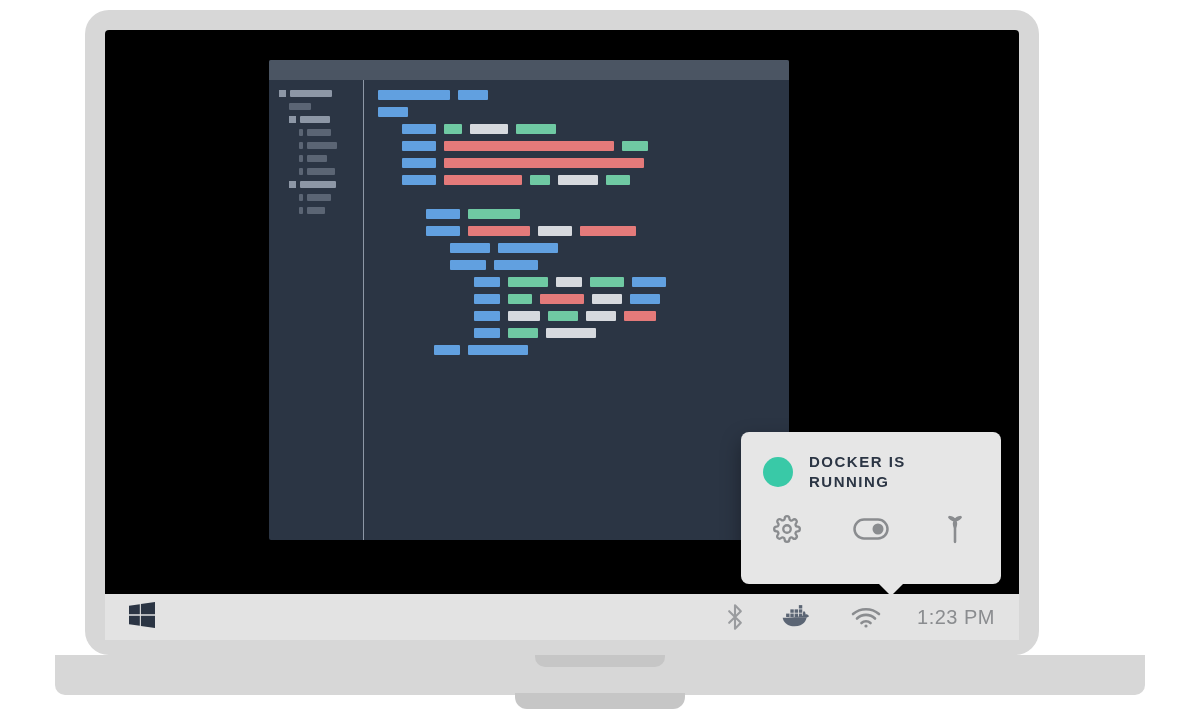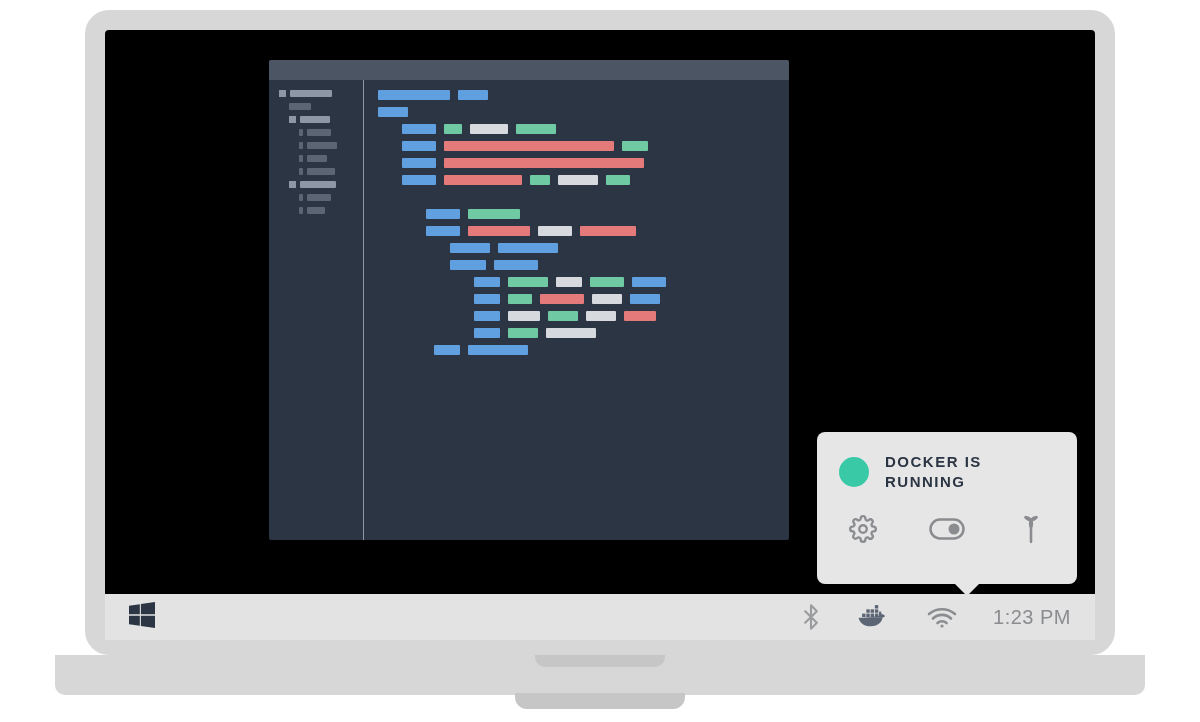--- a/index.html
+++ b/index.html
@@ -17,21 +17,21 @@
     position: absolute;
     left: 55px;
     top: 0;
     width: 1090px;
     height: 695px;
   }
   .screen-outer {
     position: absolute;
     left: 30px;
     top: 10px;
-    width: 1030px;
+    width: 954px;
     height: 645px;
     background: #d7d7d7;
     border-radius: 24px;
     padding: 20px 20px 0 20px;
   }
   .screen {
     position: absolute;
     left: 20px;
     top: 20px;
     right: 20px;

